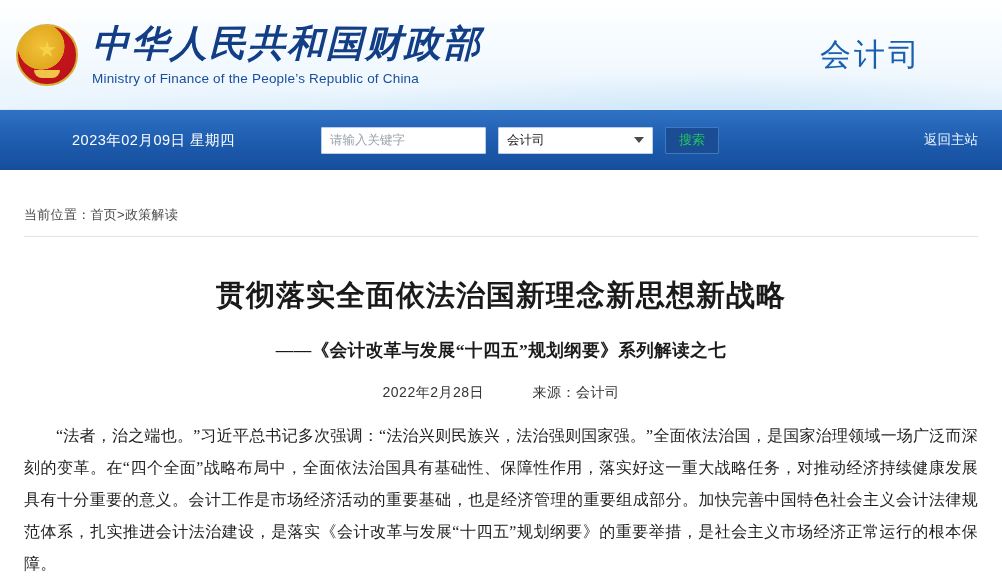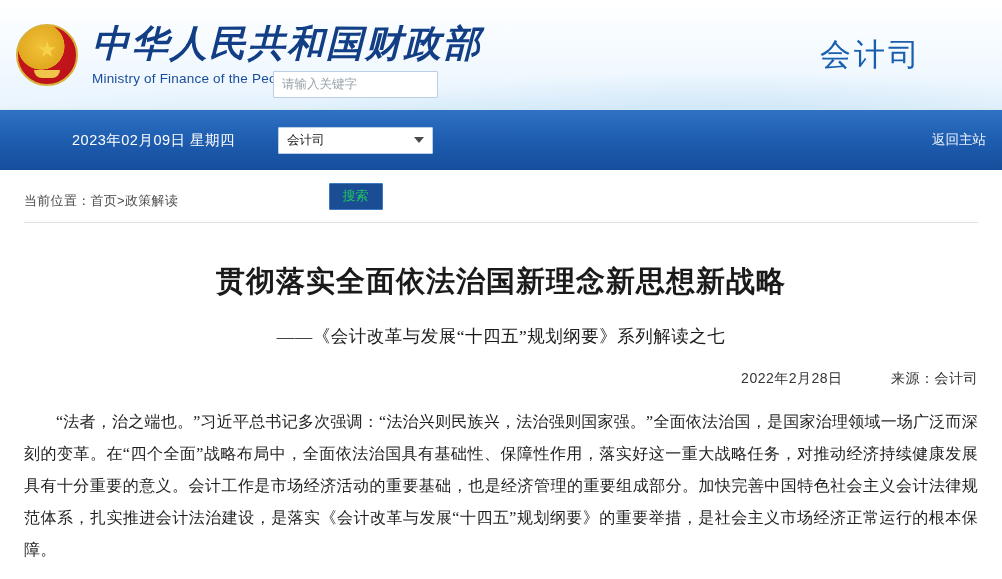--- a/index.html
+++ b/index.html
@@ -100,25 +100,24 @@
     color: #ffffff;
     padding-left: 48px;
   }
   .sb-date {
     margin-left: 24px;
     font-size: 14.5px;
     letter-spacing: 0.5px;
     white-space: nowrap;
   }
   .sb-center {
-    margin-left: 38px;
-    display: flex;
-    align-items: center;
-    gap: 29px;
-    flex-direction: column;
+    margin-left: 86px;
+    display: flex;
+    align-items: center;
+    gap: 12px;
   }
   .sb-input {
     width: 165px;
     height: 27px;
     border: 1px solid #b9cfe6;
     background: #ffffff;
     font-size: 12.5px;
     color: #333;
     padding: 0 8px;
     outline: none;
@@ -155,32 +154,33 @@
     border: 1px solid #3f79c2;
     color: #22c55e;
     font-size: 13px;
     border-radius: 1px;
     cursor: pointer;
     font-family: "Liberation Sans", sans-serif;
     padding: 0 10px;
   }
   .sb-home {
     margin-left: auto;
-    margin-right: 16px;
+    margin-right: 24px;
     font-size: 13.5px;
     color: #eaf3ff;
     text-decoration: none;
     white-space: nowrap;
   }
 
   
   .crumb-wrap {
     width: 1002px;
     padding: 22px 0 12px 24px;
     background: #ffffff;
+    margin-top: 14px;
   }
   .crumb {
     font-size: 13px;
     color: #4b4b4b;
     letter-spacing: 0.3px;
   }
   .crumb-sep {
     width: 954px;
     margin: 0 auto;
     border-bottom: 1px solid #e2e2e2;
@@ -196,29 +196,29 @@
     font-family: "Liberation Serif", "DejaVu Serif", serif;
     font-weight: bold;
     font-size: 29px;
     color: #1a1a1a;
     text-align: center;
     line-height: 1.55;
     letter-spacing: 1px;
   }
   .art-subtitle {
     font-family: "Liberation Serif", "DejaVu Serif", serif;
-    font-weight: normal;
+    font-weight: bold;
     font-size: 17.5px;
     color: #1a1a1a;
     text-align: center;
     margin-top: 20px;
     letter-spacing: 0.5px;
   }
   .art-meta {
-    text-align: right;
+    text-align: center;
     margin-top: 22px;
     font-size: 14px;
     color: #333;
     letter-spacing: 0.5px;
   }
   .art-meta .meta-src { margin-left: 44px; }
   .art-body {
     margin-top: 18px;
     font-family: "Liberation Serif", "DejaVu Serif", serif;
     font-size: 16px;

